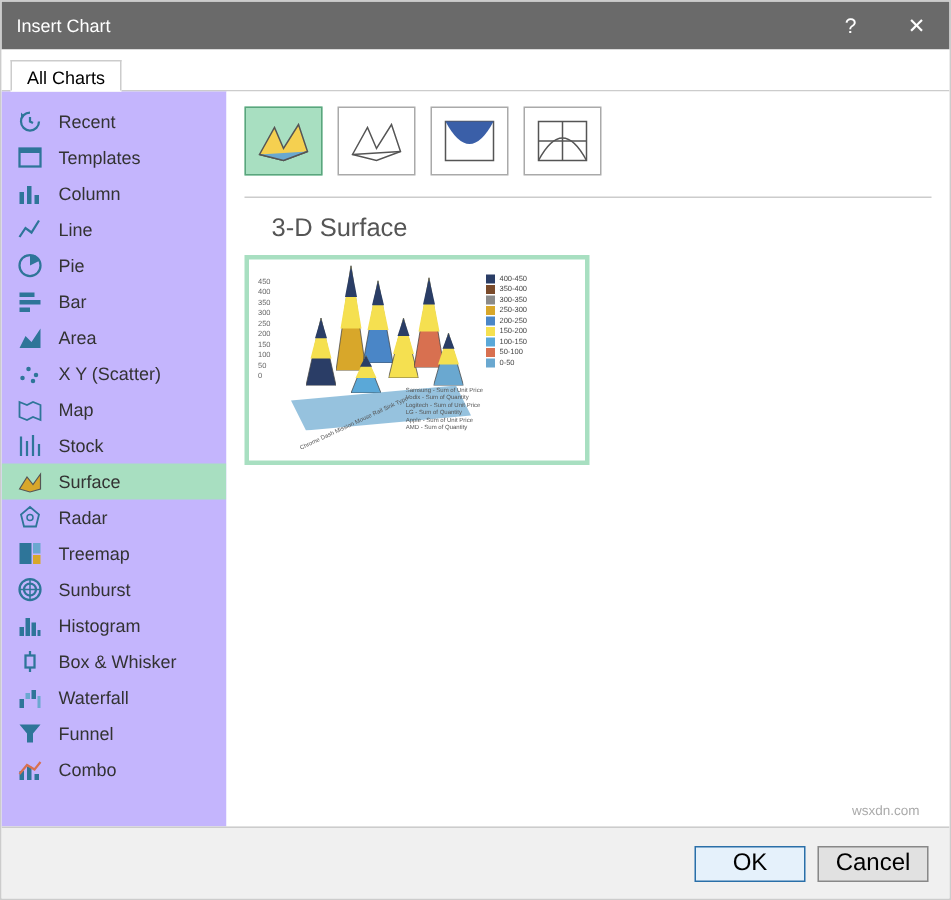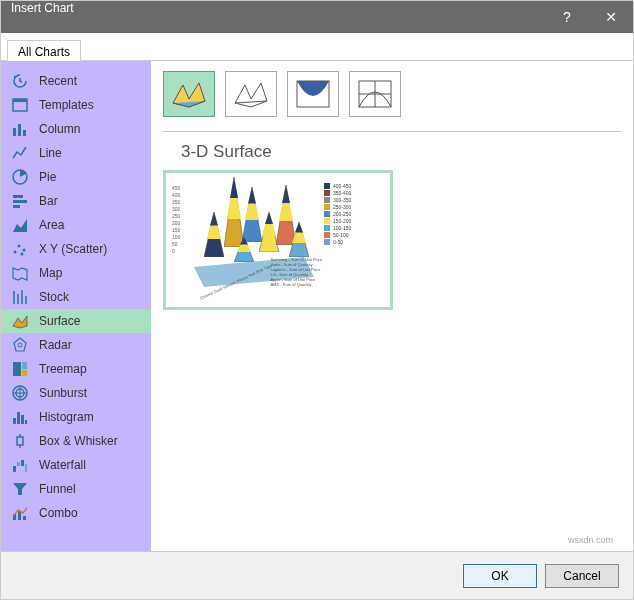--- a/index.html
+++ b/index.html
@@ -1,17 +1,17 @@
 <!DOCTYPE html>
 <html><head>
 <meta charset="utf-8">
 <style>
 *{box-sizing:border-box;margin:0;padding:0;font-family:"Segoe UI",Arial,sans-serif}
 body{background:#fff;width:634px;height:600px;overflow:hidden;position:relative;border:1px solid #ccc}
-.titlebar{height:32px;background:#6a6a6a;color:#fff;display:flex;padding-left:10px;font-size:12px}
+.titlebar{height:32px;background:#6a6a6a;color:#fff;display:flex;align-items:center;padding-left:10px;font-size:12px}
 .titlebar .spacer{flex:1}
 .titlebar .btn{width:44px;height:32px;display:flex;align-items:center;justify-content:center;font-size:14px}
 .tabs{height:28px;background:#fff;border-bottom:1px solid #ccc;display:flex;padding-left:6px;padding-top:6px}
 .tab{padding:4px 10px;font-size:12px;border:1px solid #ccc;border-bottom:1px solid #fff;background:#fff;position:relative;top:1px}
 .content{display:flex;height:490px}
 .sidebar{width:150px;background:#c4b5fd;padding:8px 0;overflow-y:auto}
 .sidebar-item{display:flex;align-items:center;height:24px;padding:0 10px;font-size:12px;cursor:pointer;gap:10px;color:#333}
 .sidebar-item.selected{background:#a8dfc1}
 .sidebar-item .icn{width:18px;height:18px;display:flex;align-items:center;justify-content:center;color:#2e7599}
 .main{flex:1;padding:10px 12px;background:#fff}
@@ -22,21 +22,21 @@
 .preview{width:230px;height:140px;border:3px solid #a8dfc1;background:#fff;display:flex;padding:6px}
 .chart3d{flex:1;position:relative}
 .axis-labels{position:absolute;left:0;top:6px;font-size:5px;color:#666;line-height:7px}
 .peaks{position:absolute;left:22px;bottom:14px;right:4px;top:6px}
 .cat-labels{position:absolute;bottom:0;left:28px;font-size:4px;color:#555;transform:rotate(-25deg);transform-origin:left;white-space:nowrap}
 .series-labels{position:absolute;bottom:14px;right:2px;font-size:4px;color:#555;text-align:left;line-height:5px}
 .legend{width:60px;display:flex;flex-direction:column;gap:1px;padding-top:4px}
 .legend-item{display:flex;align-items:center;gap:3px;font-size:5px;color:#444}
 .legend-sw{width:6px;height:6px}
 .footer{position:absolute;bottom:0;left:0;right:0;height:48px;background:#f0f0f0;border-top:1px solid #ccc;display:flex;align-items:center;justify-content:flex-end;padding-right:14px;gap:8px}
-.footer button{width:74px;height:24px;font-size:12px;border:1px solid #888;background:#e1e1e1}
+.footer button{width:74px;height:24px;font-size:16px;border:1px solid #888;background:#e1e1e1}
 .footer button.primary{border:1px solid #2a6fa8;background:#e5f1fb}
 .watermark{position:absolute;right:20px;bottom:54px;font-size:9px;color:#aaa}
 </style>
 </head>
 <body>
 
 <div class="titlebar">
   <span>Insert Chart</span>
   <div class="spacer"></div>
   <div class="btn">?</div>

